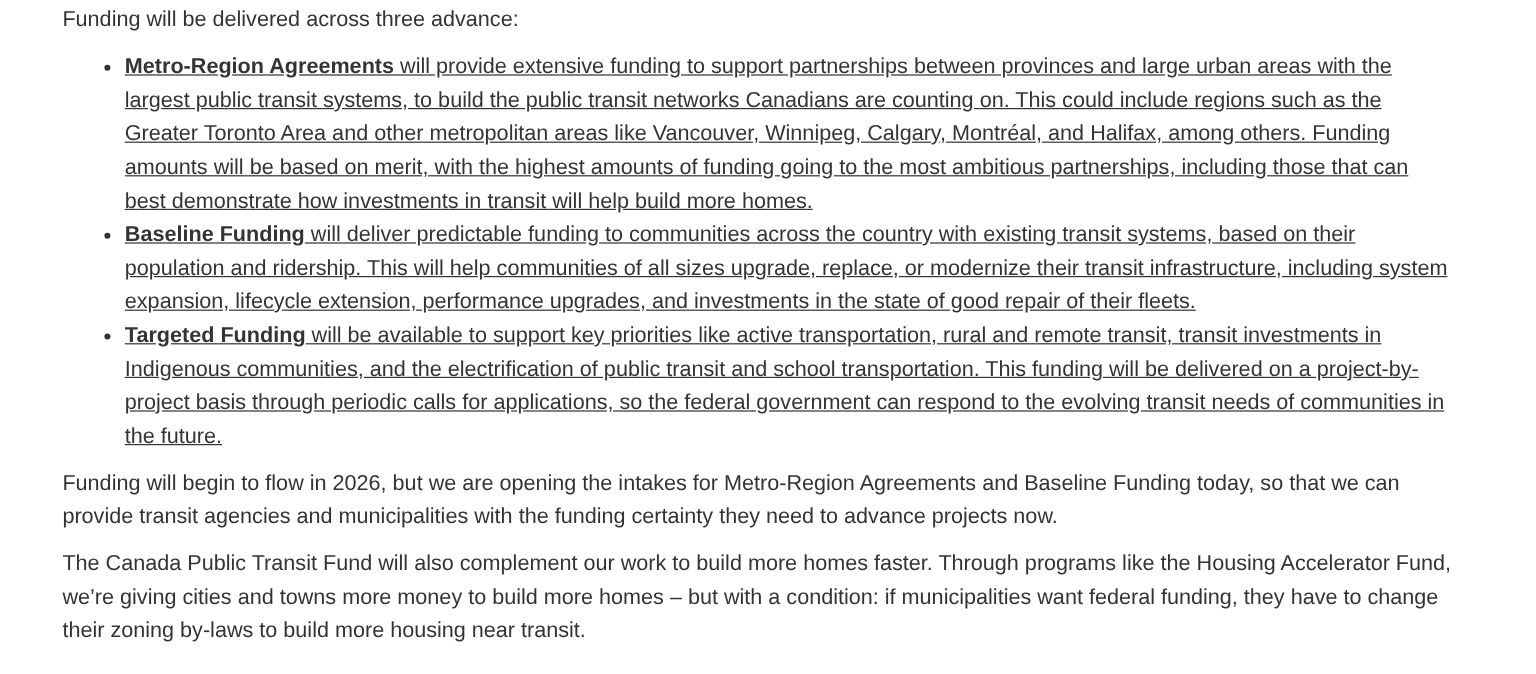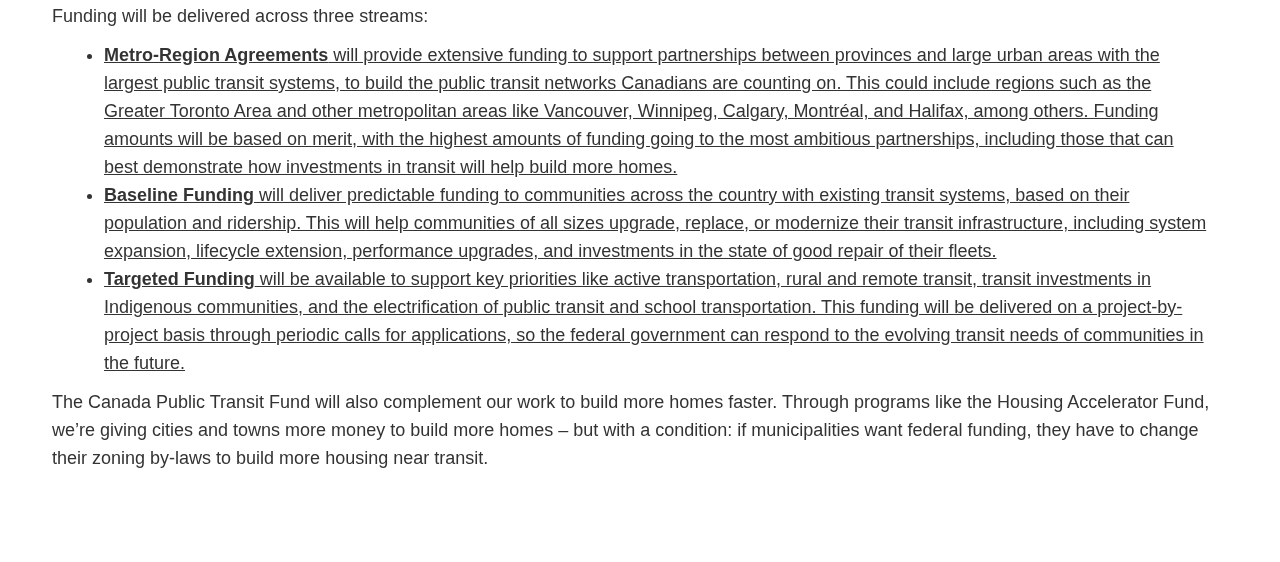--- a/index.html
+++ b/index.html
@@ -37,24 +37,25 @@
   }
   .article-content strong {
     font-weight: 700;
   }
 </style>
 </head>
 <body style="background: rgb(255, 255, 255); color: rgb(51, 51, 51);">
 
 <main class="article-content">
 
-  <p>Funding will be delivered across three streams:</p>
+  <p>Funding will be delivered across three advance:</p>
 
   <ul>
     <li><strong>Metro-Region Agreements</strong><span> will provide extensive funding to support partnerships between provinces and large urban areas with the largest public transit systems, to build the public transit networks Canadians are counting on. This could include regions such as the Greater Toronto Area and other metropolitan areas like Vancouver, Winnipeg, Calgary, Montréal, and Halifax, among others. Funding amounts will be based on merit, with the highest amounts of funding going to the most ambitious partnerships, including those that can best demonstrate how investments in transit will help build more homes.</span></li>
     <li><strong>Baseline Funding</strong><span> will deliver predictable funding to communities across the country with existing transit systems, based on their population and ridership. This will help communities of all sizes upgrade, replace, or modernize their transit infrastructure, including system expansion, lifecycle extension, performance upgrades, and investments in the state of good repair of their fleets.</span></li>
     <li><strong>Targeted Funding</strong><span> will be available to support key priorities like active transportation, rural and remote transit, transit investments in Indigenous communities, and the electrification of public transit and school transportation. This funding will be delivered on a project-by-project basis through periodic calls for applications, so the federal government can respond to the evolving transit needs of communities in the future.</span></li>
   </ul>
 
+  <p>Funding will begin to flow in 2026, but we are opening the intakes for Metro-Region Agreements and Baseline Funding today, so that we can provide transit agencies and municipalities with the funding certainty they need to advance projects now.</p>
 
   <p>The Canada Public Transit Fund will also complement our work to build more homes faster. Through programs like the Housing Accelerator Fund, we’re giving cities and towns more money to build more homes – but with a condition: if municipalities want federal funding, they have to change their zoning by-laws to build more housing near transit.</p>
 
 </main>
 
 </body></html>

